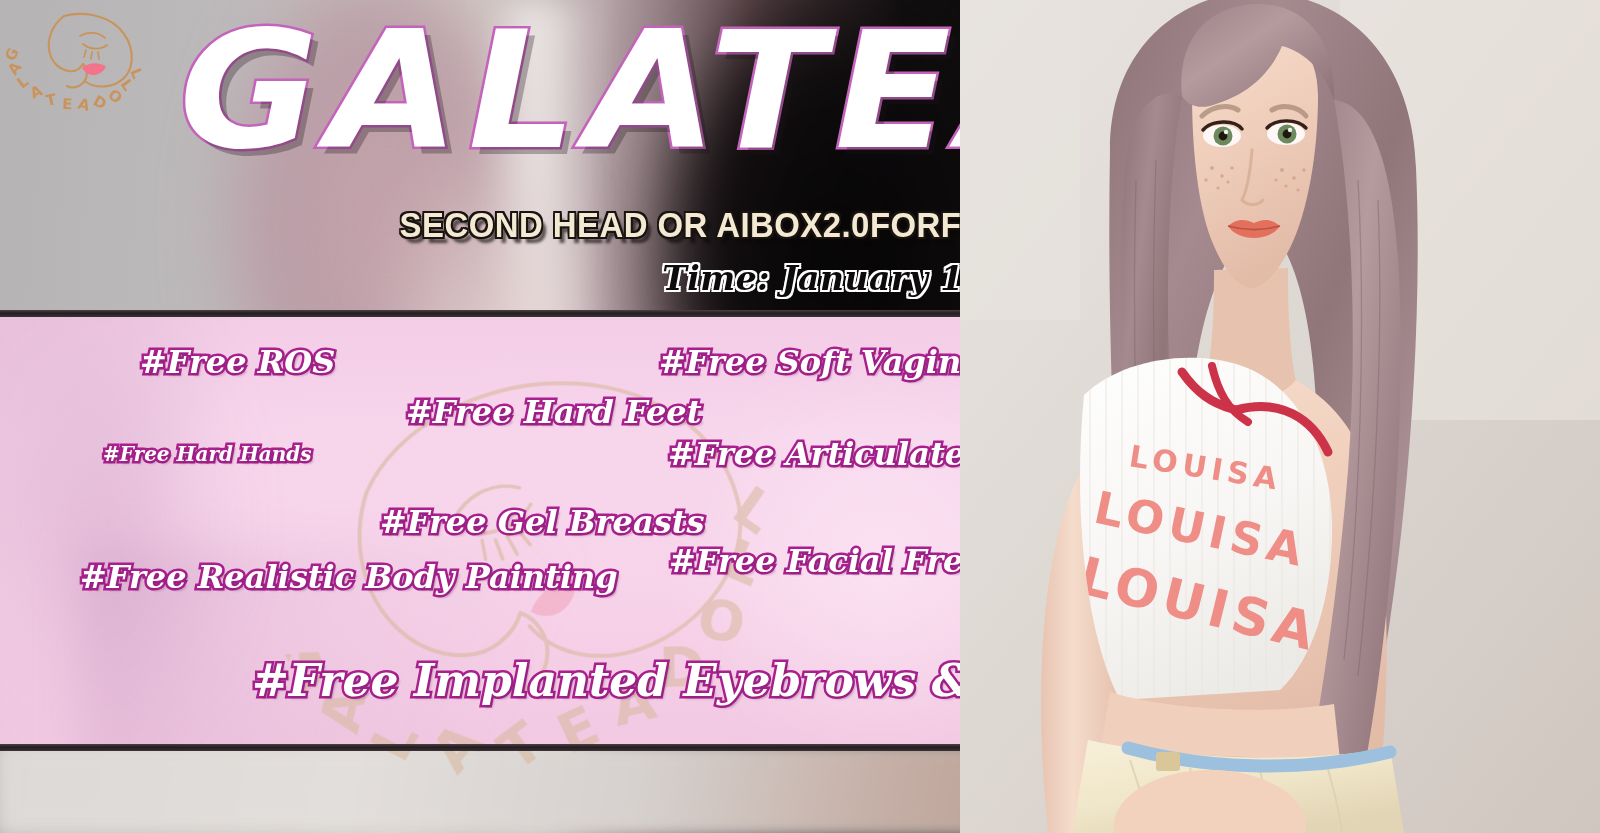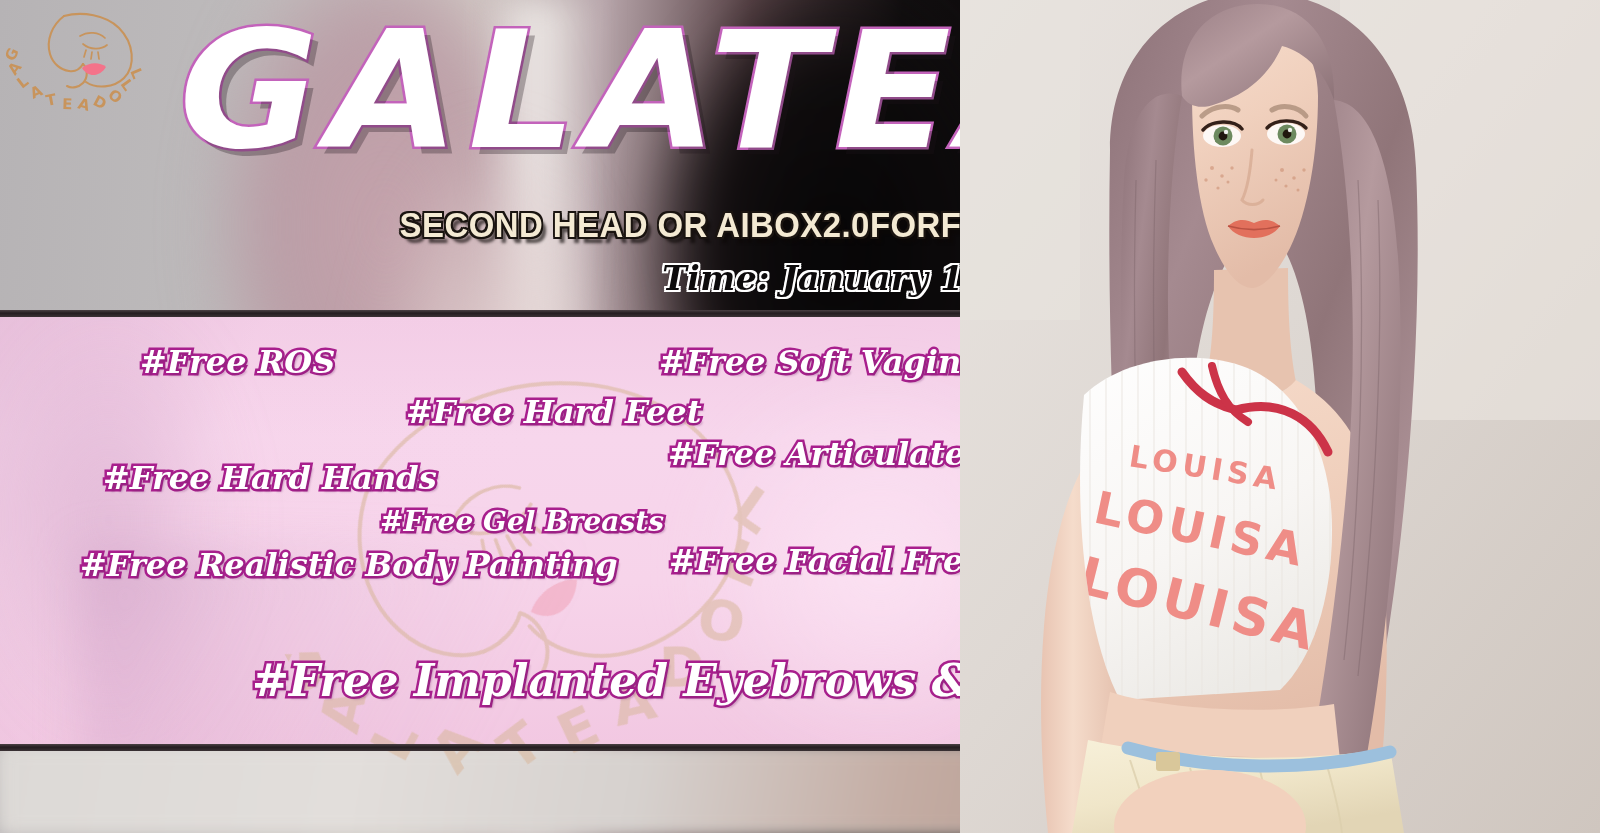--- a/index.html
+++ b/index.html
@@ -264,23 +264,23 @@
     </svg>
   </div>
 
   <div class="title">GALATEA</div>
   <div class="subtitle">SECOND HEAD OR AIBOX2.0FORFREE</div>
   <div class="timeline">Time: January 1st-31th</div>
 
   <div id="perk-host">
       <div class="perk" style="left: 140px; top: 341px; font-size: 32px; line-height: 42px; text-align: center;">#Free ROS</div>
       <div class="perk" style="left: 406px; top: 391px; font-size: 32px; line-height: 42px;">#Free Hard Feet</div>
-      <div class="perk" style="left: 103px; top: 457px; font-size: 32px; line-height: 42px;">#Free Hard Hands</div>
-      <div class="perk" style="left: 380px; top: 501px; font-size: 28px; line-height: 42px;">#Free Gel Breasts</div>
-      <div class="perk" style="left: 80px; top: 544px; font-size: 32px; line-height: 42px;">#Free Realistic Body Painting</div>
+      <div class="perk" style="left: 103px; top: 433px; font-size: 20px; line-height: 42px;">#Free Hard Hands</div>
+      <div class="perk" style="left: 380px; top: 501px; font-size: 32px; line-height: 42px;">#Free Gel Breasts</div>
+      <div class="perk" style="left: 80px; top: 556px; font-size: 32px; line-height: 42px;">#Free Realistic Body Painting</div>
       <div class="perk" style="left: 252px; top: 660px; font-size: 44px; line-height: 42px;">#Free Implanted Eyebrows &amp;Eyelashes</div>
       <div class="perk" style="left: 659px; top: 341px; font-size: 32px; line-height: 42px;">#Free Soft Vagina</div>
       <div class="perk" style="left: 668px; top: 433px; font-size: 32px; line-height: 42px;">#Free Articulated</div>
       <div class="perk" style="left: 669px; top: 540px; font-size: 32px; line-height: 42px;">#Free Facial Freckles</div>
     </div>
 
   <div class="doll">
     <svg viewBox="0 0 640 833" xmlns="http://www.w3.org/2000/svg">
       <defs>
         <linearGradient id="bgRoom" x1="0" y1="0" x2="1" y2="1">

